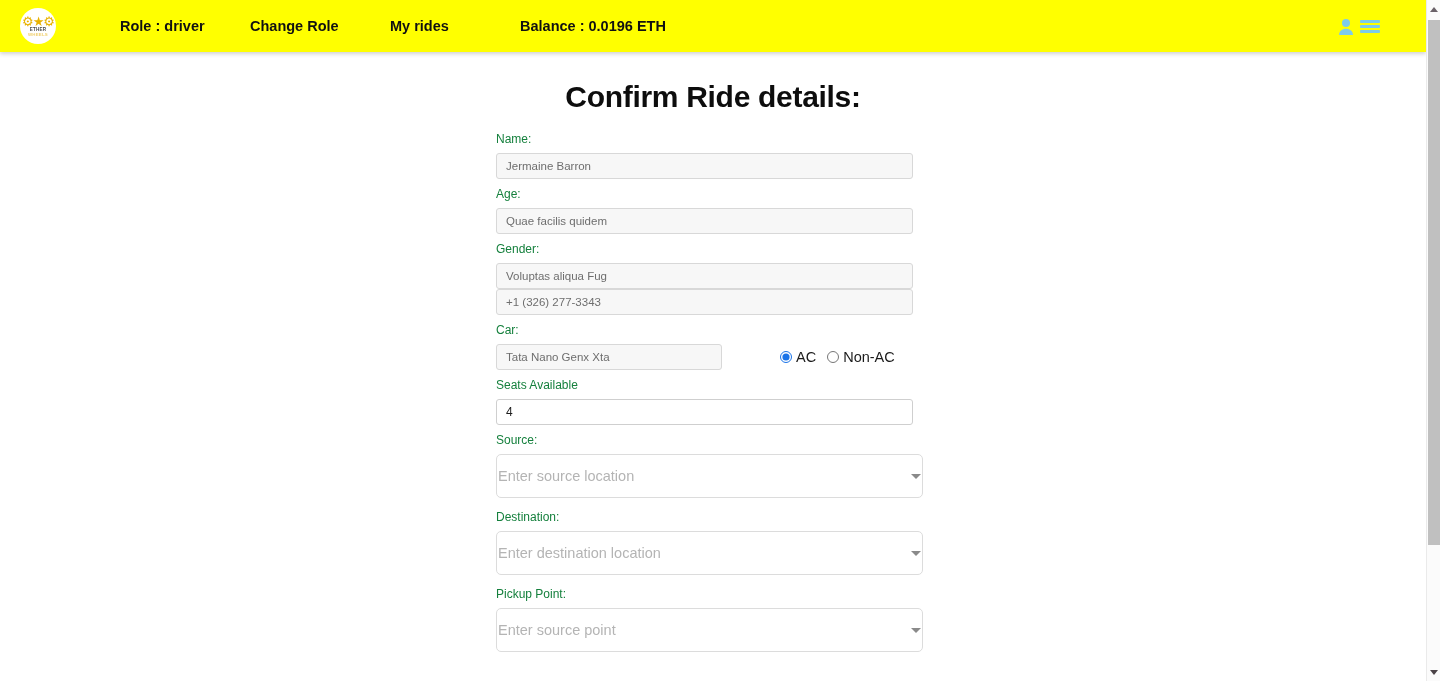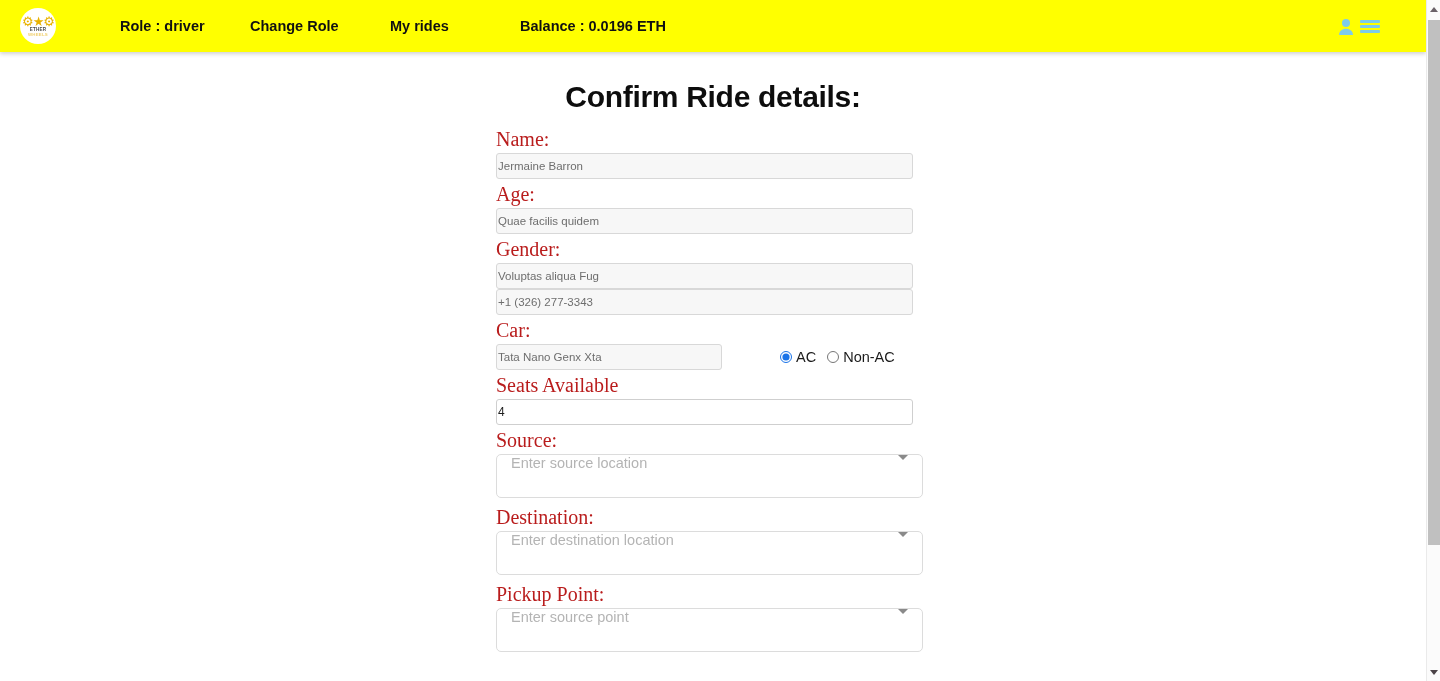--- a/index.html
+++ b/index.html
@@ -118,36 +118,35 @@
   }
 
   #form {
     position: absolute;
     left: 496px;
     top: 72px;
     width: 430px;
   }
 
   .field-label {
-    font-size: 20px;
-    color: #b91c1c;
+    font-size: 12px;
+    color: #15803d;
     line-height: 20px;
     margin: 0 0 4px 0;
     padding-top: 5px;
-    font-family: Liberation Serif, serif;
   }
 
   .text-input {
     display: block;
     width: 417px;
     height: 26px;
     background: #f7f7f7;
     border: 1px solid #d8d8d8;
     border-radius: 3px;
-    padding: 0 1px;
+    padding: 0 9px;
     font-family: "Liberation Sans", sans-serif;
     font-size: 11.5px;
     color: #6e6e6e;
     outline: none;
   }
   .text-input.white {
     background: #ffffff;
     border: 1px solid #cfcfcf;
     color: #1e1e1e;
     font-size: 12px;
@@ -178,21 +177,22 @@
 
   
   .dropdown {
     position: relative;
     width: 427px;
     height: 44px;
     background: #ffffff;
     border: 1px solid #dcdcdc;
     border-radius: 5px;
     display: flex;
-    padding: 0 14px;
+    align-items: center;
+    padding: 0 1px;
     margin-top: 1px;
     cursor: text;
   }
   .dropdown .dd-placeholder {
     font-size: 14.5px;
     color: #b4b4b4;
     flex: 1;
     white-space: nowrap;
     overflow: hidden;
   }

